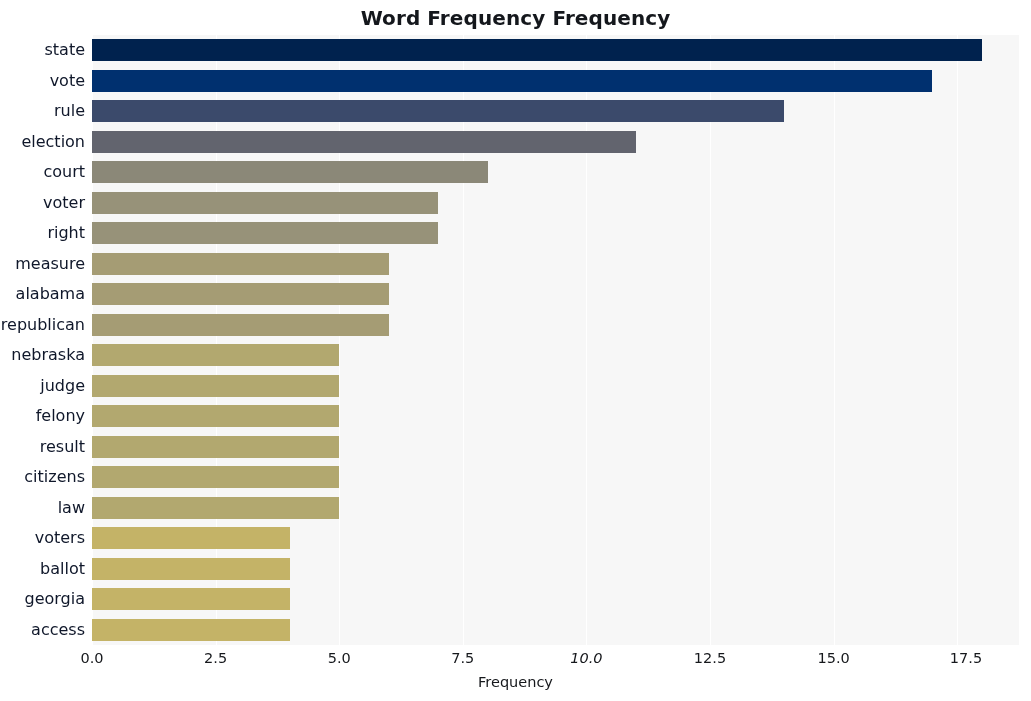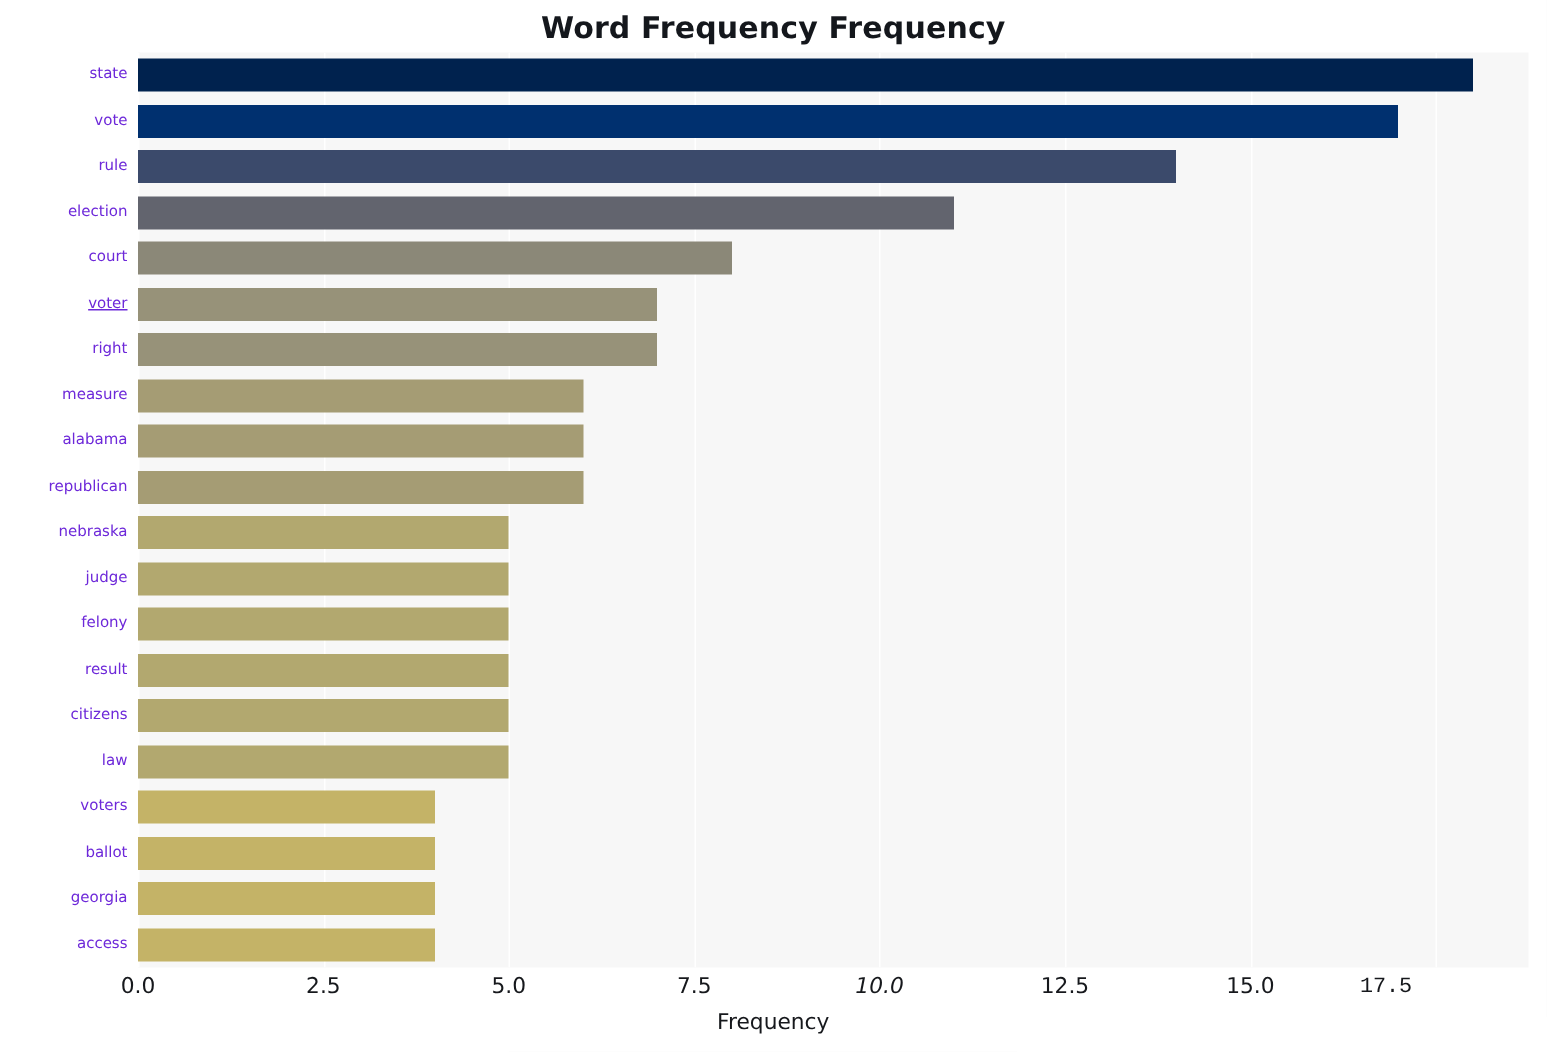--- a/index.html
+++ b/index.html
@@ -73,22 +73,22 @@
     left: 0;
     top: 35px;
     width: 85px;
     height: 610px;
   }
   .ytick {
     position: absolute;
     right: 0;
     width: 85px;
     text-align: right;
-    font-size: 10px;
-    color: #6d28d9;
+    font-size: 16px;
+    color: #0f172a;
     line-height: 14px;
     white-space: nowrap;
   }
 
   
   .xlabels {
     position: absolute;
     left: 0;
     top: 650px;
     width: 1031px;
@@ -154,21 +154,21 @@
         <div class="bar" title="access: 4" style="width: 197.76px; top: 583.75px; background: rgb(196, 179, 103);"></div>
       </div>
   </div>
 
   <div class="ylabels">
       <div class="ytick" style="top: 8.25px;">state</div>
       <div class="ytick" style="top: 38.75px;">vote</div>
       <div class="ytick" style="top: 69.25px;">rule</div>
       <div class="ytick" style="top: 99.75px;">election</div>
       <div class="ytick" style="top: 130.25px; padding-left: 12px;">court</div>
-      <div class="ytick" style="top: 160.75px; text-decoration: underline;">voter</div>
+      <div class="ytick" style="top: 160.75px;">voter</div>
       <div class="ytick" style="top: 191.25px;">right</div>
       <div class="ytick" style="top: 221.75px;">measure</div>
       <div class="ytick" style="top: 252.25px;">alabama</div>
       <div class="ytick" style="top: 282.75px;">republican</div>
       <div class="ytick" style="top: 313.25px;">nebraska</div>
       <div class="ytick" style="top: 343.75px;">judge</div>
       <div class="ytick" style="top: 374.25px;">felony</div>
       <div class="ytick" style="top: 404.75px;">result</div>
       <div class="ytick" style="top: 435.25px;">citizens</div>
       <div class="ytick" style="top: 465.75px;">law</div>
@@ -178,18 +178,18 @@
       <div class="ytick" style="top: 587.75px;">access</div>
     </div>
   <div class="xlabels">
       <div class="xtick" style="left: 92px;">0.0</div>
       <div class="xtick" style="left: 215.6px;">2.5</div>
       <div class="xtick" style="left: 339.2px;">5.0</div>
       <div class="xtick" style="left: 462.8px;">7.5</div>
       <div class="xtick" style="left: 586.4px; font-style: italic;">10.0</div>
       <div class="xtick" style="left: 710px;">12.5</div>
       <div class="xtick" style="left: 833.6px;">15.0</div>
-      <div class="xtick" style="left: 924px; font-family: Liberation Mono, monospace;">17.5</div>
+      <div class="xtick" style="left: 966px;">17.5</div>
     </div>
 
   <div class="xaxis-title">Frequency</div>
 
 </div>
 
 </body></html>

